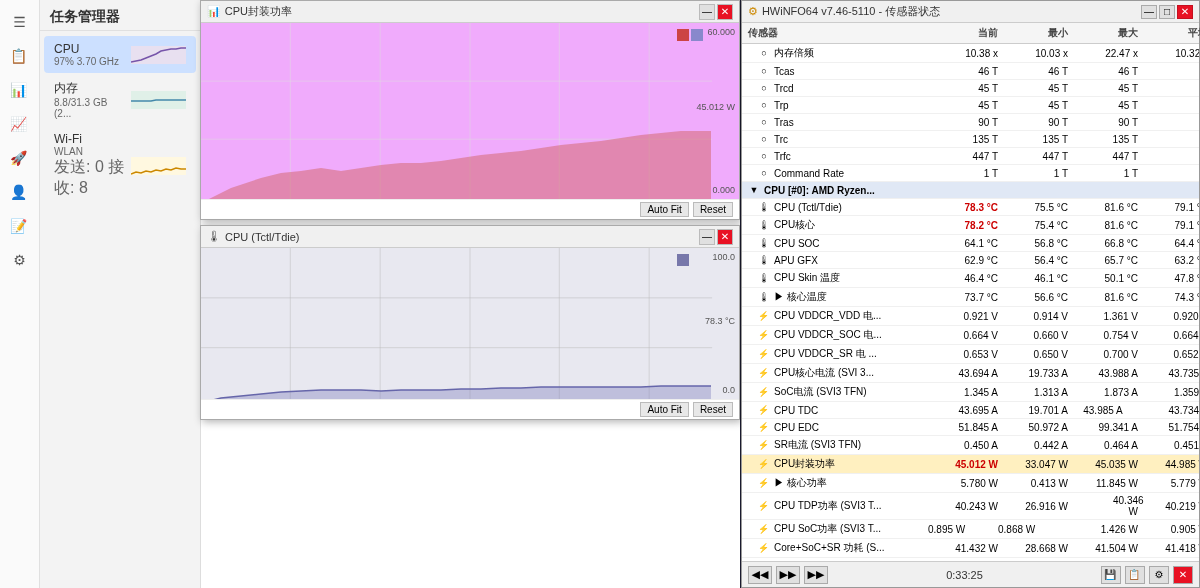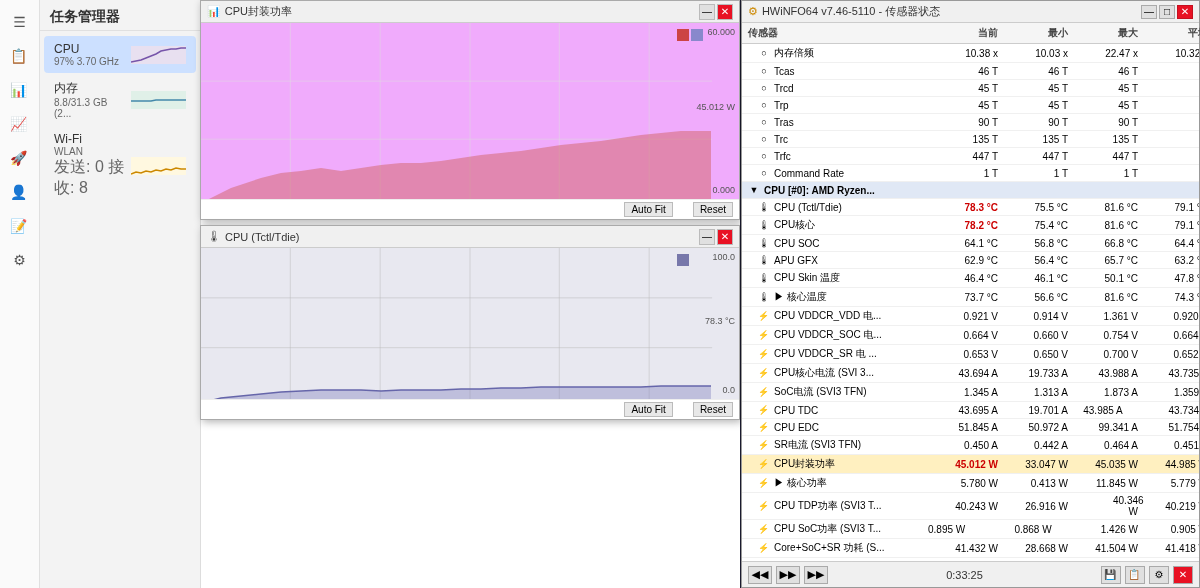--- a/index.html
+++ b/index.html
@@ -150,21 +150,21 @@
     .chart-area {
       position: relative;
       overflow: hidden;
     }
 
     .chart-toolbar {
       display: flex;
       justify-content: flex-end;
       align-items: center;
       padding: 2px 6px;
-      gap: 20px;
+      gap: 4px;
       font-size: 10px;
       border-top: 1px solid #eee;
     }
 
     .chart-toolbar-btn {
       padding: 1px 6px;
       background: #e8e8e8;
       border: 1px solid #bbb;
       cursor: pointer;
       font-size: 10px;
@@ -942,21 +942,21 @@
         <span style="text-align: right;">26.916 W</span>
         <span style="text-align: right; margin-left: 45px;">40.346 W</span>
         <span style="text-align: right;">40.219 W</span>
       </div>
       <div class="hw-row">
         <span class="sensor-name" style="padding-left: 10px;">
           <span class="sensor-icon" style="font-size: 9px;">⚡</span>
           <span>CPU SoC功率 (SVI3 T...</span>
         </span>
         <span style="text-align: left;">0.895 W</span>
-        <span style="text-align: center;">0.868 W</span>
+        <span style="text-align: left;">0.868 W</span>
         <span style="text-align: right;">1.426 W</span>
         <span style="text-align: right;">0.905 W</span>
       </div>
       <div class="hw-row">
         <span class="sensor-name" style="padding-left: 10px;">
           <span class="sensor-icon" style="font-size: 9px;">⚡</span>
           <span>Core+SoC+SR 功耗 (S...</span>
         </span>
         <span style="text-align: right;">41.432 W</span>
         <span style="text-align: right;">28.668 W</span>

